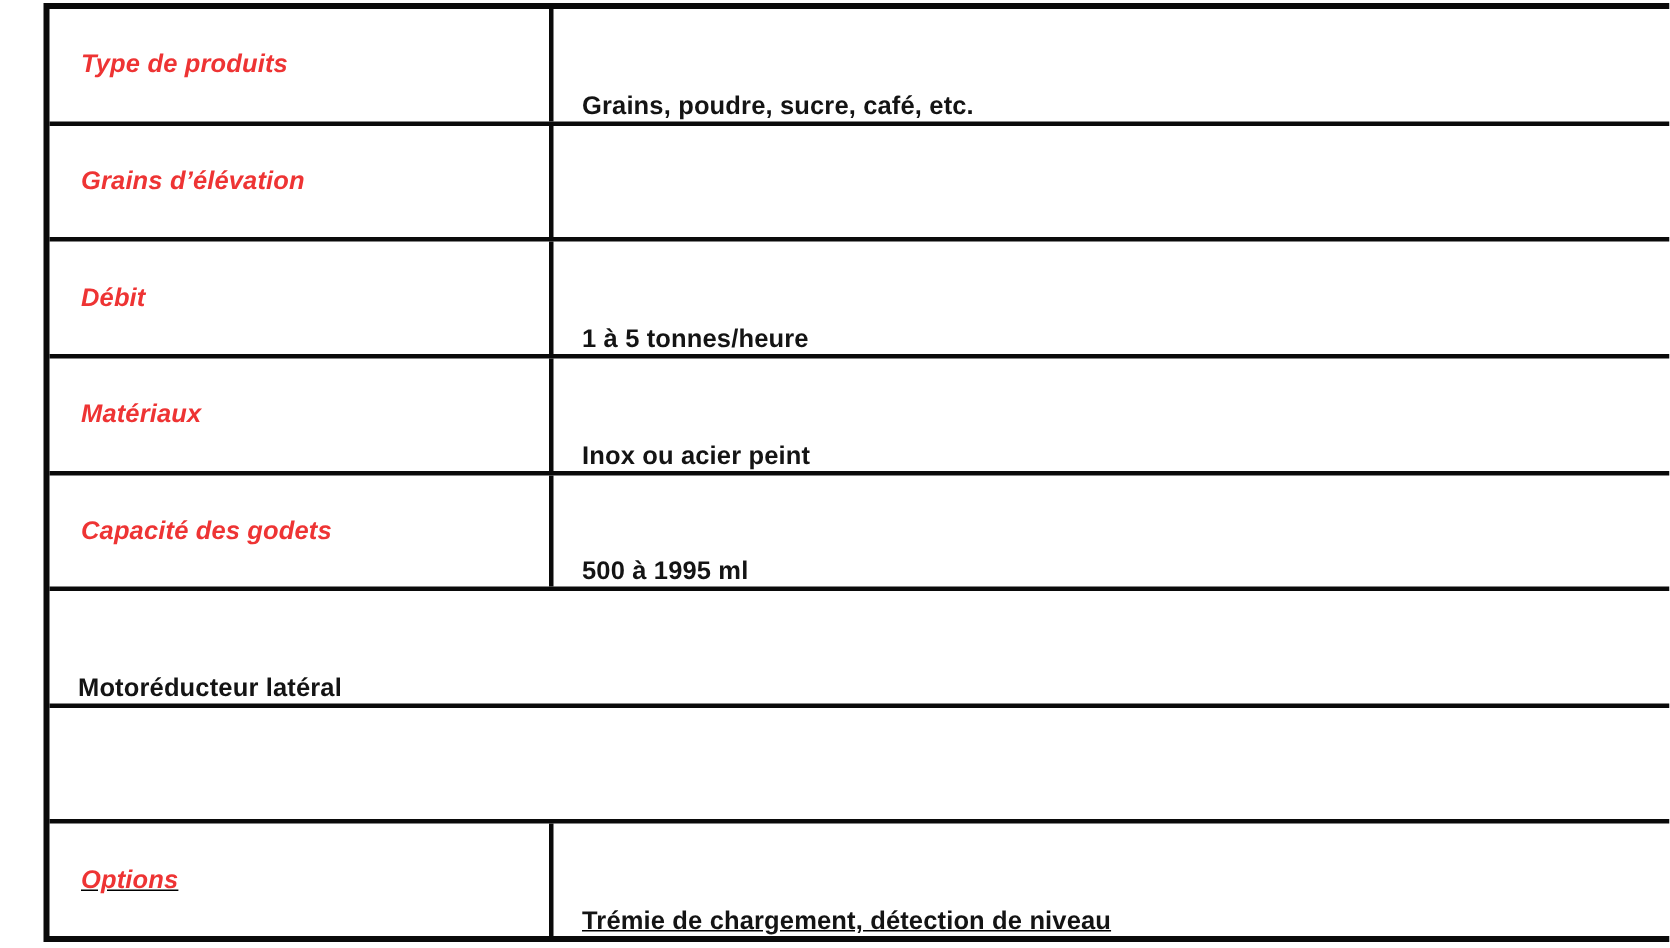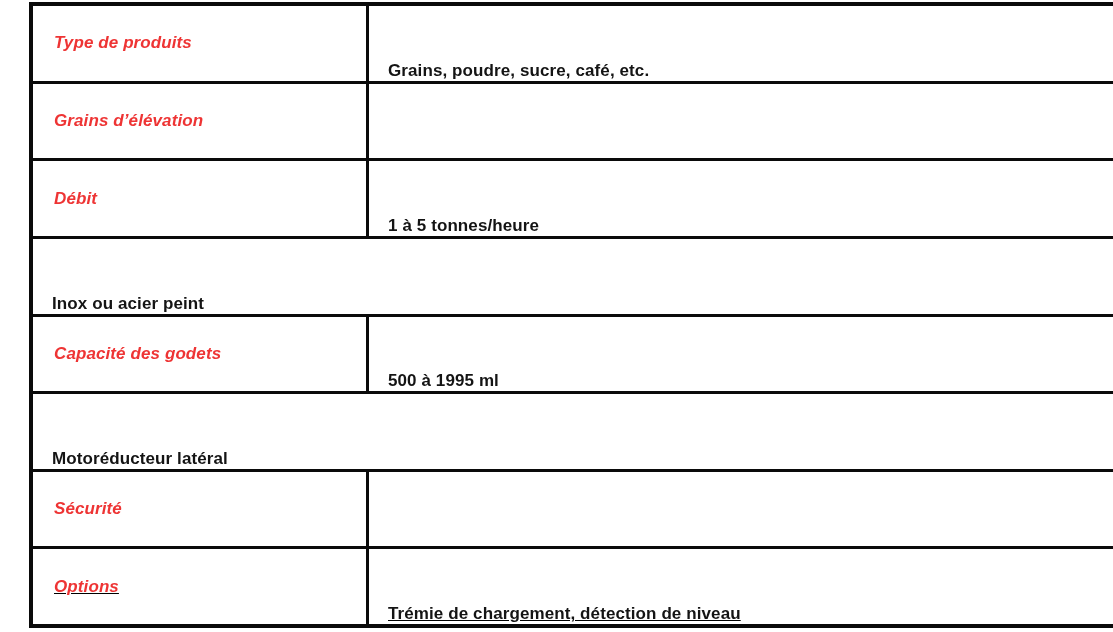--- a/index.html
+++ b/index.html
@@ -92,20 +92,23 @@
     <div class="spec-row">
       <div class="spec-label-cell">
         <span class="spec-label-text">Débit</span>
       </div>
       <div class="spec-value-cell">
         <span class="spec-value-text">1 à 5 tonnes/heure</span>
       </div>
     </div>
 
     <div class="spec-row">
+      <div class="spec-label-cell">
+        <span class="spec-label-text">Matériaux</span>
+      </div>
       <div class="spec-value-cell">
         <span class="spec-value-text">Inox ou acier peint</span>
       </div>
     </div>
 
     <div class="spec-row">
       <div class="spec-label-cell">
         <span class="spec-label-text">Capacité des godets</span>
       </div>
       <div class="spec-value-cell">
@@ -113,23 +116,20 @@
       </div>
     </div>
 
     <div class="spec-row">
       <div class="spec-value-cell">
         <span class="spec-value-text">Motoréducteur latéral</span>
       </div>
     </div>
 
     <div class="spec-row">
-      <div class="spec-label-cell">
-        <span class="spec-label-text">Sécurité</span>
-      </div>
     </div>
 
     <div class="spec-row">
       <div class="spec-label-cell">
         <span class="spec-label-text">Options</span>
       </div>
       <div class="spec-value-cell">
         <span class="spec-value-text">Trémie de chargement, détection de niveau</span>
       </div>
     </div>

